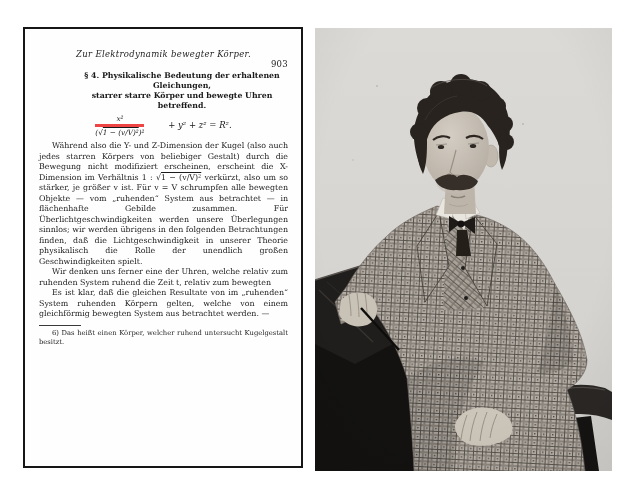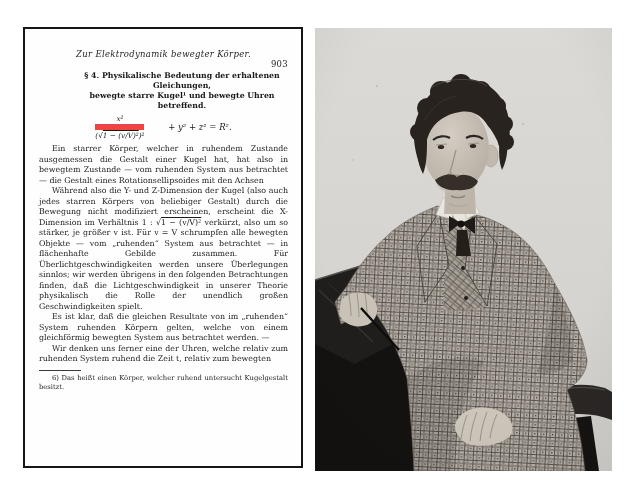--- a/index.html
+++ b/index.html
@@ -14,62 +14,61 @@
     padding:20px 13px 0 14px;
   }
   .runhead{position:relative;font-style:italic;font-size:8.5px;text-align:center;letter-spacing:.3px;color:#222;}
   .runhead .pagenum{position:absolute;right:0;top:10px;font-style:normal;}
   .secthead{margin-top:12px;font-weight:bold;font-size:7.8px;line-height:10px;text-align:center;color:#191919;margin-left:37px;}
   .scan-page p{margin:0;font-size:7.9px;line-height:10.5px;text-align:justify;text-indent:13px;}
   .p-first{margin-top:8px;}
   .formula{text-align:center;font-style:italic;font-size:8.5px;margin:3px 0 4px;color:#171717;}
   .rad{text-decoration:overline;}
   .frac{display:inline-block;vertical-align:middle;font-size:7.3px;line-height:1.25;}
-  .frac .num{display:block;text-align:center;padding:0 4px 1px;border-bottom:6px solid #ef4444;}
+  .frac .num{display:block;text-align:center;padding:0 4px 1px;border-bottom:3px solid #ef4444;}
   .frac .den{display:block;padding-top:1px;}
   .ftail{margin-left:21px;}
   .fnrule{width:42px;border-top:1px solid #3a3a3a;margin:5px 0 3px;}
   .footnote{font-size:6.8px !important;line-height:8.8px !important;text-indent:10px;}
   
   .photo{position:absolute;left:315px;top:28px;width:297px;height:443px;}
   .photo svg{display:block;}
 </style>
 </head>
 <body>
 
 <div class="scan-page">
   <div class="runhead">
     <span>Zur Elektrodynamik bewegter Körper.</span>
     <span class="pagenum">903</span>
   </div>
 
   <div class="secthead">
     <div>§ 4. Physikalische Bedeutung der erhaltenen Gleichungen,</div>
-    <div>bewegte starre Kugel¹ und bewegte Uhren betreffend.</div>
+    <div>starrer starre Körper und bewegte Uhren betreffend.</div>
   </div>
 
 
 
 
   <div class="formula">
     <span class="frac">
       <span class="num">x²</span>
       <span class="den"><span>(√</span><span class="rad">1 − (v/V)²</span><span>)²</span></span>
     </span>
     <span class="ftail">+ y² + z² = R².</span>
   </div>
 
-  <p>Ein starrer Körper, welcher in ruhendem Zustande ausgemessen die Gestalt einer Kugel hat, hat also in bewegtem Zustande — vom ruhenden System aus betrachtet — die Gestalt eines Rotationsellipsoides mit den Achsen</p>
 
 
   <p><span>Während also die Y- und Z-Dimension der Kugel (also auch jedes starren Körpers von beliebiger Gestalt) durch die Bewegung nicht modifiziert erscheinen, erscheint die X-Dimension im Verhältnis 1 : √</span><span class="rad">1 − (v/V)²</span><span> verkürzt, also um so stärker, je größer v ist. Für v = V schrumpfen alle bewegten Objekte — vom „ruhenden“ System aus betrachtet — in flächenhafte Gebilde zusammen. Für Überlichtgeschwindigkeiten werden unsere Überlegungen sinnlos; wir werden übrigens in den folgenden Betrachtungen finden, daß die Lichtgeschwindigkeit in unserer Theorie physikalisch die Rolle der unendlich großen Geschwindigkeiten spielt.</span></p>
 
+  <p>Wir denken uns ferner eine der Uhren, welche relativ zum ruhenden System ruhend die Zeit t, relativ zum bewegten</p>
+
   <p>Es ist klar, daß die gleichen Resultate von im „ruhenden“ System ruhenden Körpern gelten, welche von einem gleichförmig bewegten System aus betrachtet werden. —</p>
-
-  <p>Wir denken uns ferner eine der Uhren, welche relativ zum ruhenden System ruhend die Zeit t, relativ zum bewegten</p>
 
   <div class="fnrule"></div>
   <p class="footnote">6) Das heißt einen Körper, welcher ruhend untersucht Kugelgestalt besitzt.</p>
 </div>
 
 <div class="photo">
   <svg width="297" height="443" viewBox="0 0 297 443" xmlns="http://www.w3.org/2000/svg">
     <defs>
       <linearGradient id="bgGrad" x1="0" y1="0" x2="0" y2="1">
         <stop offset="0" stop-color="#dcdad6"></stop>

